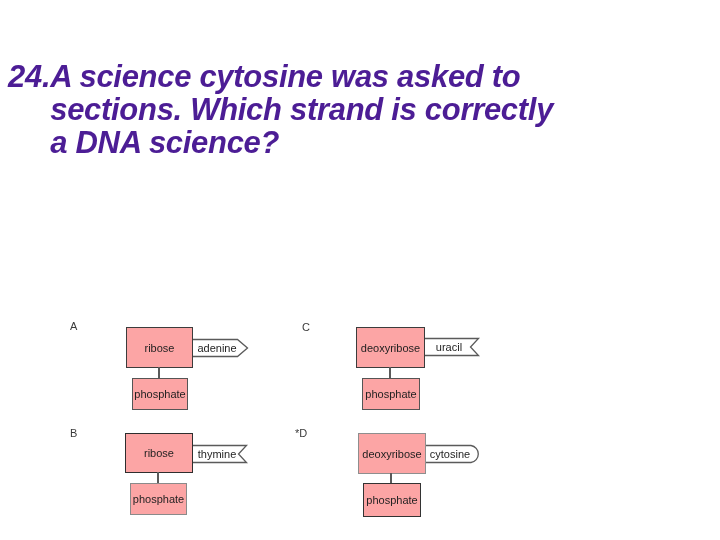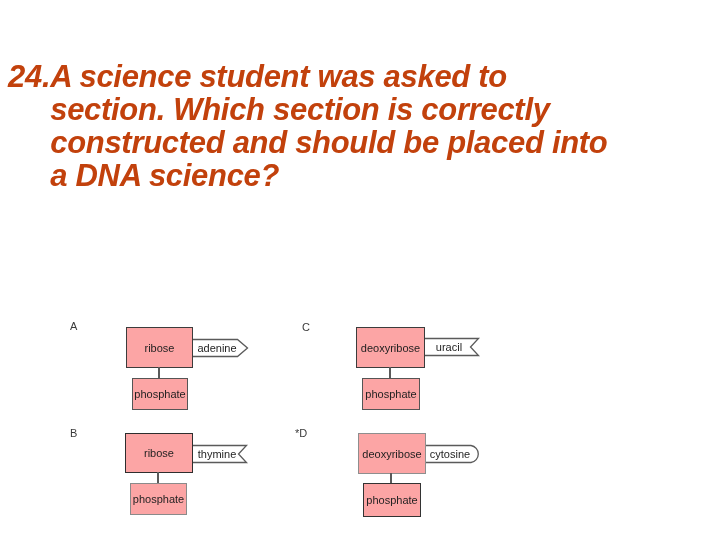--- a/index.html
+++ b/index.html
@@ -1,18 +1,18 @@
 <!DOCTYPE html>
 <html><head>
 <meta charset="utf-8">
 <style>
   html,body{margin:0;padding:0;background:#fff;}
   .slide{position:relative;width:720px;height:540px;background:#fff;overflow:hidden;
          font-family:"Liberation Sans",sans-serif;}
-  .question{position:absolute;left:8px;top:60px;display:flex;color:#c2410c;
+  .question{position:absolute;left:8px;top:60px;display:flex;color:#4c1d95;
             font-weight:bold;font-style:italic;font-size:31px;line-height:33px;
             letter-spacing:-0.3px;}
   .qnum{flex:0 0 37px;}
   .qlines span{display:block;}
   .opt-label{position:absolute;font-size:11px;color:#3a3a3a;}
   .box{position:absolute;box-sizing:border-box;background:#fca5a5;display:flex;
        align-items:center;justify-content:center;font-size:11px;color:#1f1f1f;
        white-space:nowrap;}
   .conn{position:absolute;width:2px;background:#5a5a5a;}
   .tag{position:absolute;overflow:visible;}
@@ -21,23 +21,22 @@
             text-anchor:middle;}
 </style>
 </head>
 <body>
 
 <div class="slide">
 
   <div class="question">
     <span class="qnum">24.</span>
     <div class="qlines">
-      <span>A science student was asked to</span>
-      <span>section. Which section is correctly</span>
-      <span>constructed and should be placed into</span>
+      <span>A science cytosine was asked to</span>
+      <span>sections. Which strand is correctly</span>
       <span>a DNA science?</span>
     </div>
   </div>
 
   <span class="opt-label" style="left:70px;top:320px;">A</span>
   <div class="box" style="left:126px;top:327px;width:67px;height:41px;border:1px solid #3c3c3c;">
     <span>ribose</span>
   </div>
   <svg class="tag" style="left:193px;top:338px;" width="56" height="20" viewBox="0 0 56 20">
     <path d="M0,1.5 H44.5 L54.5,10 L44.5,18.5 H0"></path>

